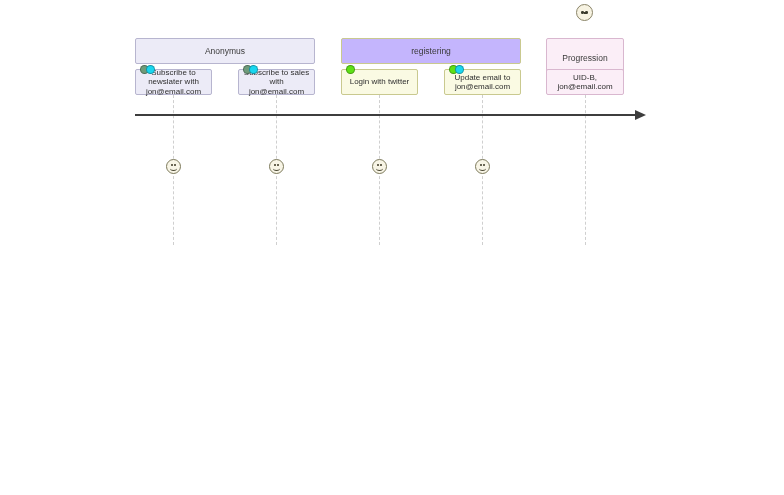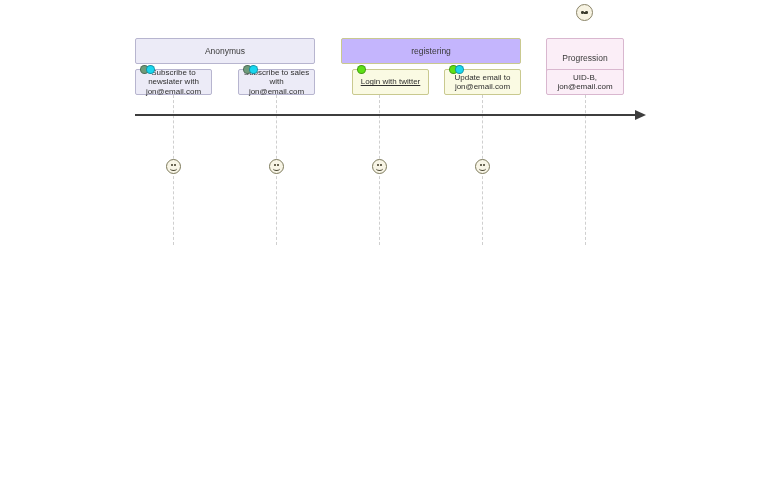--- a/index.html
+++ b/index.html
@@ -221,21 +221,21 @@
   </div>
 
   <div class="card violet" style="left:238px; top:69px; width:77px; height:26px;">
     <span class="card-dots">
       <span class="card-dot d0" style="background:#6f9b7a;"></span>
       <span class="card-dot d1" style="background:#19d6ef;"></span>
     </span>
     <span>Subscribe to sales with jon@email.com</span>
   </div>
 
-  <div class="card yellow" style="left:352px; top:69px; width:77px; height:26px;text-decoration:underline;">
+  <div class="card yellow" style="left:341px; top:69px; width:77px; height:26px;">
     <span class="card-dots">
       <span class="card-dot d0" style="background:#5ee016;"></span>
     </span>
     <span>Login with twitter</span>
   </div>
 
   <div class="card yellow" style="left:444px; top:69px; width:77px; height:26px;">
     <span class="card-dots">
       <span class="card-dot d0" style="background:#5ee016;"></span>
       <span class="card-dot d1" style="background:#19d6ef;"></span>

